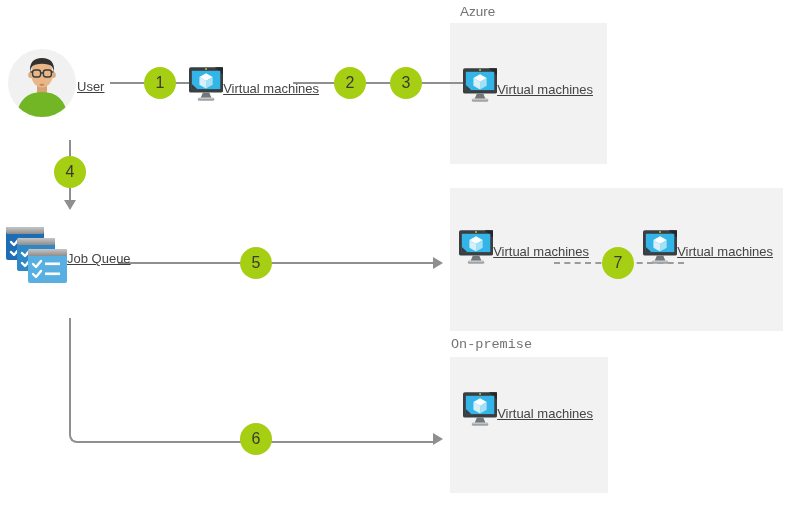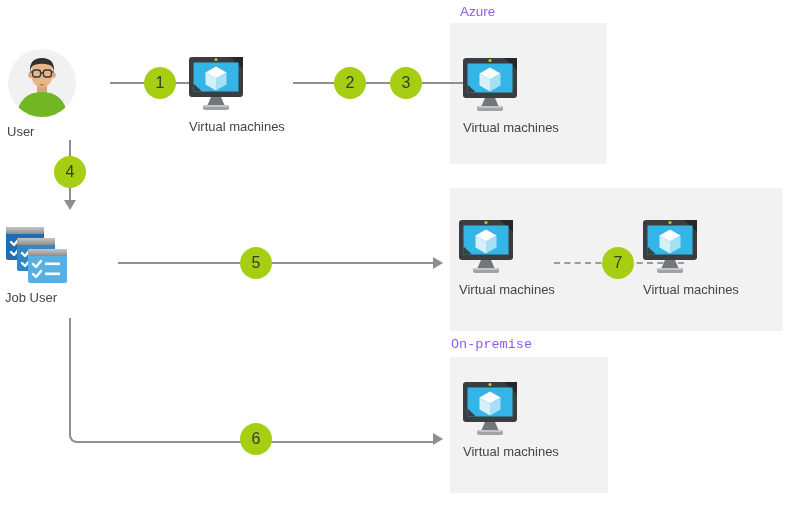--- a/index.html
+++ b/index.html
@@ -3,21 +3,21 @@
 <meta charset="utf-8">
 <title></title>
 <style>
   html,body{margin:0;padding:0;background:#ffffff;}
   .canvas{
     position:relative;width:806px;height:517px;background:#fff;overflow:hidden;
     font-family:"Liberation Sans", sans-serif;color:#3f3f3f;
   }
   
   .zone{position:absolute;background:var(--zone-background,#f2f2f2);}
-  .zone-label{position:absolute;font-size:13.5px;color:#8b5cf6;white-space:nowrap;}
+  .zone-label{position:absolute;font-size:13.5px;color:#737373;white-space:nowrap;}
   .azure-box{left:450px;top:23px;width:157px;height:141px;}
   .azure-label{left:460px;top:4px;}
   .scale-box{left:450px;top:188px;width:333px;height:143px;}
   .onprem-box{left:450px;top:357px;width:158px;height:136px;}
   .onprem-label{left:451px;top:337px;font-family:Liberation Mono, monospace;}
   
   .h-line{position:absolute;height:2px;background:var(--arrow-gray,#8f8f8f);}
   .v-line{position:absolute;width:2px;background:var(--arrow-gray,#8f8f8f);}
   .head-right{position:absolute;width:0;height:0;border-top:6px solid transparent;
     border-bottom:6px solid transparent;border-left:10px solid var(--arrow-gray,#8f8f8f);}
@@ -27,21 +27,21 @@
     border-left:2px solid var(--arrow-gray,#8f8f8f);
     border-bottom:2px solid var(--arrow-gray,#8f8f8f);
     border-bottom-left-radius:8px;}
   .dash-line{position:absolute;border-top:2px dashed #9b9b9b;height:0;}
   
   .badge{position:absolute;width:32px;height:32px;border-radius:50%;
     background:var(--step-badge-green,#a6ce13);color:#3b3b30;
     display:flex;align-items:center;justify-content:center;
     font-size:16px;line-height:1;}
   
-  .node{position:absolute;width:130px;display:flex;flex-direction:column;align-items:flex-start;}
+  .node{position:absolute;width:130px;display:flex;flex-direction:row;align-items:center;text-decoration:underline;}
   .node-label{font-size:13px;color:#454545;white-space:nowrap;margin-top:6px;}
 </style>
 </head>
 <body>
 
 <div class="canvas">
 
   <div class="zone-label azure-label">Azure</div>
   <div class="zone azure-box"></div>
 
@@ -154,21 +154,21 @@
 
       <g transform="translate(22,22)">
         <rect x="1" y="0" width="39" height="34" rx="2" fill="#58b0e2"></rect>
         <rect x="1" y="0" width="39" height="7" rx="2" fill="url(#jqhead)"></rect>
         <path d="M6,15 l3,3 l5,-6" stroke="#fff" stroke-width="2.4" fill="none" stroke-linecap="round" stroke-linejoin="round"></path>
         <path d="M6,25 l3,3 l5,-6" stroke="#fff" stroke-width="2.4" fill="none" stroke-linecap="round" stroke-linejoin="round"></path>
         <rect x="18" y="13.5" width="15" height="2.6" fill="#fff"></rect>
         <rect x="18" y="23.5" width="15" height="2.6" fill="#fff"></rect>
       </g>
     </svg>
-    <div class="node-label">Job User</div>
+    <div class="node-label">Job Queue</div>
   </div>
 
   <div class="node" style="left:459px;top:220px;">
     <svg width="54" height="56" viewBox="0 0 54 56">
       <rect x="0" y="0" width="54" height="40" rx="3" fill="#3a3e41"></rect>
       <polygon points="41,0 54,0 54,12" fill="#24282b"></polygon>
       <circle cx="27" cy="2.6" r="1.5" fill="#b8d432"></circle>
       <rect x="4.5" y="5.5" width="45" height="29" fill="#33b6e7"></rect>
       <polygon points="4.5,34.5 13,34.5 4.5,26.5" fill="#3a3e41"></polygon>
       <polygon points="27,9.5 37.5,15.5 27,21.5 16.5,15.5" fill="#fdfeff"></polygon>

